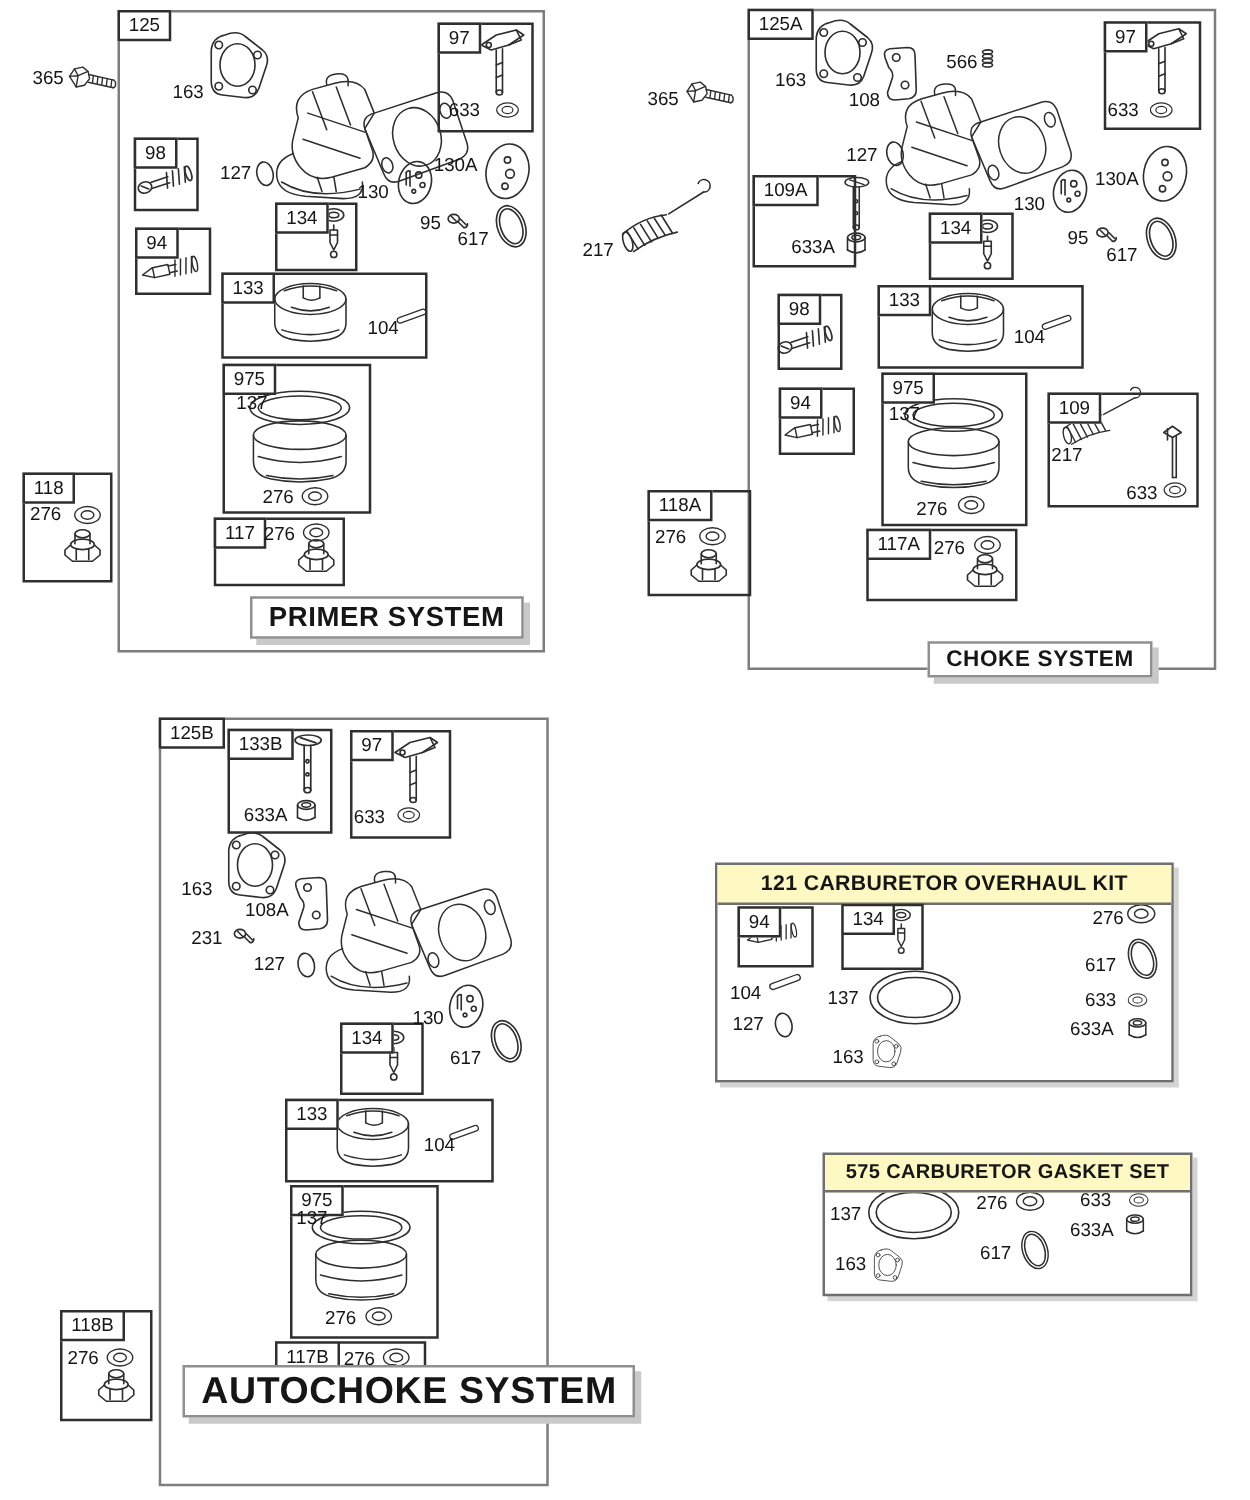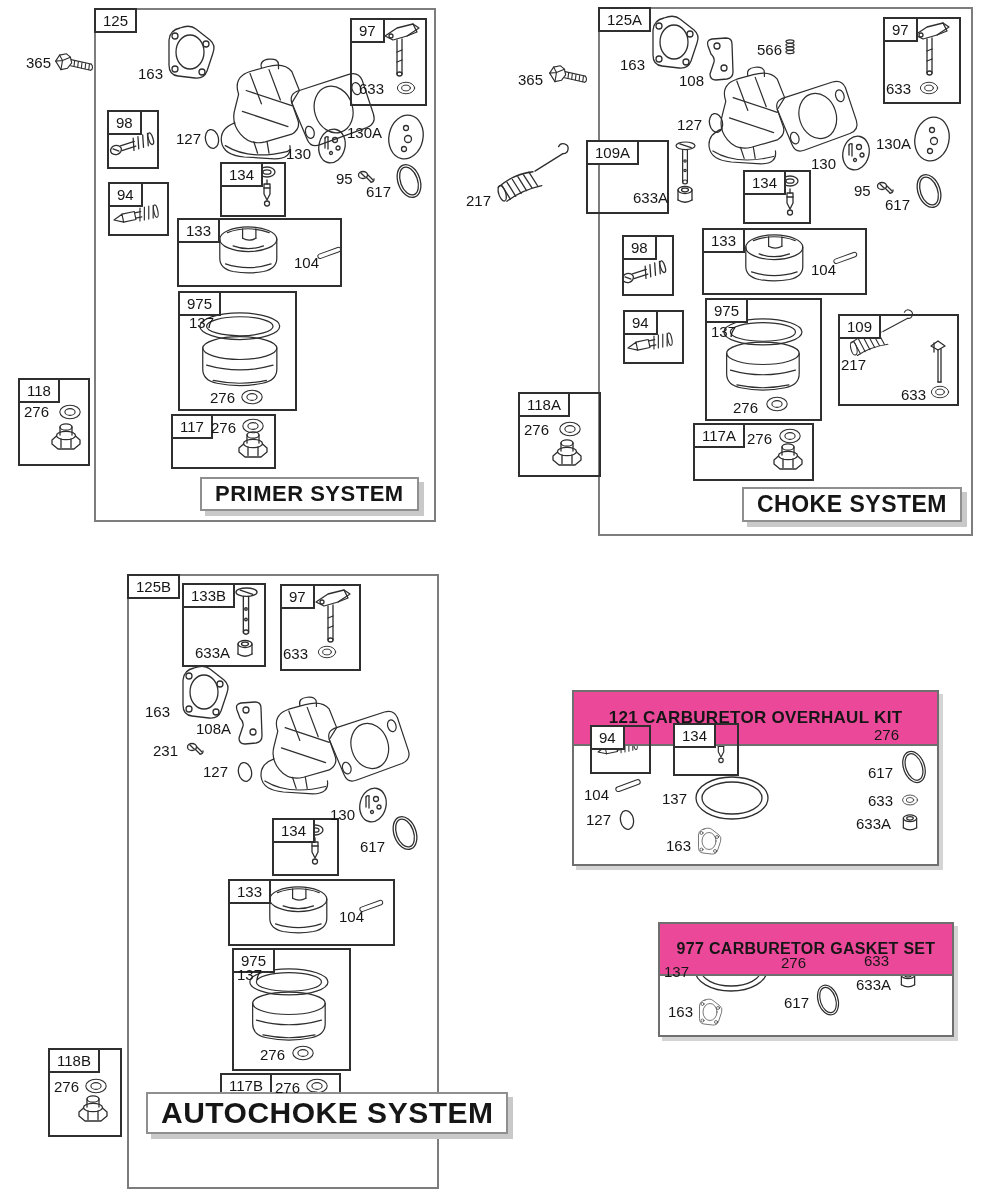--- a/index.html
+++ b/index.html
@@ -8,22 +8,22 @@
   .art{position:absolute;left:0;top:0}
   .art *{fill:none;stroke:#2e2e2e;stroke-width:1.3;stroke-linecap:round;stroke-linejoin:round}
   .gbox{position:absolute;border:2px solid #7d7d7d;background:transparent}
   .sub{position:absolute;border:2px solid #2f2f2f;background:transparent}
   .tag{position:absolute;left:-2px;top:-2px;background:#fff;border:2px solid #2f2f2f;
        padding:0 7px;font-size:15px;line-height:21px;white-space:nowrap}
   .plabel{position:absolute;font-size:15px;line-height:16px;white-space:nowrap}
   .sys{position:absolute;background:#fff;border:2px solid #8f8f8f;box-shadow:5px 5px 0 #c9c9c9;
        font-weight:bold;white-space:nowrap;padding:2px 13px;letter-spacing:.5px}
   .kit{position:absolute;border:2px solid #6f6f6f;background:transparent;box-shadow:4px 4px 0 #d4d4d4}
-  .ktitle{font-weight:bold;text-align:center;border-bottom:2px solid #6f6f6f;background:#ec4899;
-          padding:16px 0;font-size:17px;letter-spacing:.3px}
+  .ktitle{font-weight:bold;text-align:center;border-bottom:2px solid #6f6f6f;background:#fef9c3;
+          padding:5px 0;font-size:17px;letter-spacing:.3px}
 </style>
 </head>
 <body>
 
 <div id="canvas">
 
   <svg class="art" width="1000" height="1200" viewBox="0 0 1000 1200">
     <defs>
       <g id="washer">
           <ellipse cx="0" cy="0" rx="12" ry="8"></ellipse>
@@ -330,21 +330,21 @@
   <span class="plabel" style="left:210px;top:390px">276</span>
   <span class="plabel" style="left:211px;top:420px">276</span>
   <span class="plabel" style="left:24px;top:404px">276</span>
 
   <div class="gbox" style="left:598px;top:7px;width:371px;height:525px">
     <div class="tag">125A</div>
   </div>
   <div class="sub" style="left:883px;top:17px;width:74px;height:83px">
     <div class="tag">97</div>
   </div>
-  <div class="sub" style="left:586px;top:140px;width:79px;height:70px">
+  <div class="sub" style="left:602px;top:140px;width:79px;height:70px">
     <div class="tag">109A</div>
   </div>
   <div class="sub" style="left:743px;top:170px;width:64px;height:50px">
     <div class="tag">134</div>
   </div>
   <div class="sub" style="left:622px;top:235px;width:48px;height:57px">
     <div class="tag">98</div>
   </div>
   <div class="sub" style="left:702px;top:228px;width:161px;height:63px">
     <div class="tag">133</div>
@@ -357,21 +357,21 @@
   </div>
   <div class="sub" style="left:838px;top:314px;width:117px;height:88px">
     <div class="tag">109</div>
   </div>
   <div class="sub" style="left:693px;top:423px;width:117px;height:54px">
     <div class="tag">117A</div>
   </div>
   <div class="sub" style="left:518px;top:392px;width:79px;height:81px">
     <div class="tag">118A</div>
   </div>
-  <div class="sys" style="left:742px;top:487px;font-size:23px">CHOKE SYSTEM</div>
+  <div class="sys" style="left:742px;top:513px;font-size:18px">CHOKE SYSTEM</div>
 
   <span class="plabel" style="left:518px;top:72px">365</span>
   <span class="plabel" style="left:466px;top:193px">217</span>
   <span class="plabel" style="left:620px;top:57px">163</span>
   <span class="plabel" style="left:679px;top:73px">108</span>
   <span class="plabel" style="left:757px;top:42px">566</span>
   <span class="plabel" style="left:677px;top:117px">127</span>
   <span class="plabel" style="left:811px;top:156px">130</span>
   <span class="plabel" style="left:876px;top:136px">130A</span>
   <span class="plabel" style="left:854px;top:183px">95</span>
@@ -438,21 +438,21 @@
   <span class="plabel" style="left:584px;top:787px">104</span>
   <span class="plabel" style="left:586px;top:812px">127</span>
   <span class="plabel" style="left:662px;top:791px">137</span>
   <span class="plabel" style="left:666px;top:838px">163</span>
   <span class="plabel" style="left:874px;top:727px">276</span>
   <span class="plabel" style="left:868px;top:765px">617</span>
   <span class="plabel" style="left:868px;top:793px">633</span>
   <span class="plabel" style="left:856px;top:816px">633A</span>
 
   <div class="kit" style="left:658px;top:922px;width:292px;height:111px">
-    <div class="ktitle" style="font-size:16px">977 CARBURETOR GASKET SET</div>
+    <div class="ktitle" style="font-size:16px">575 CARBURETOR GASKET SET</div>
   </div>
   <span class="plabel" style="left:664px;top:964px">137</span>
   <span class="plabel" style="left:668px;top:1004px">163</span>
   <span class="plabel" style="left:781px;top:955px">276</span>
   <span class="plabel" style="left:784px;top:995px">617</span>
   <span class="plabel" style="left:864px;top:953px">633</span>
   <span class="plabel" style="left:856px;top:977px">633A</span>
 
 </div>
 

